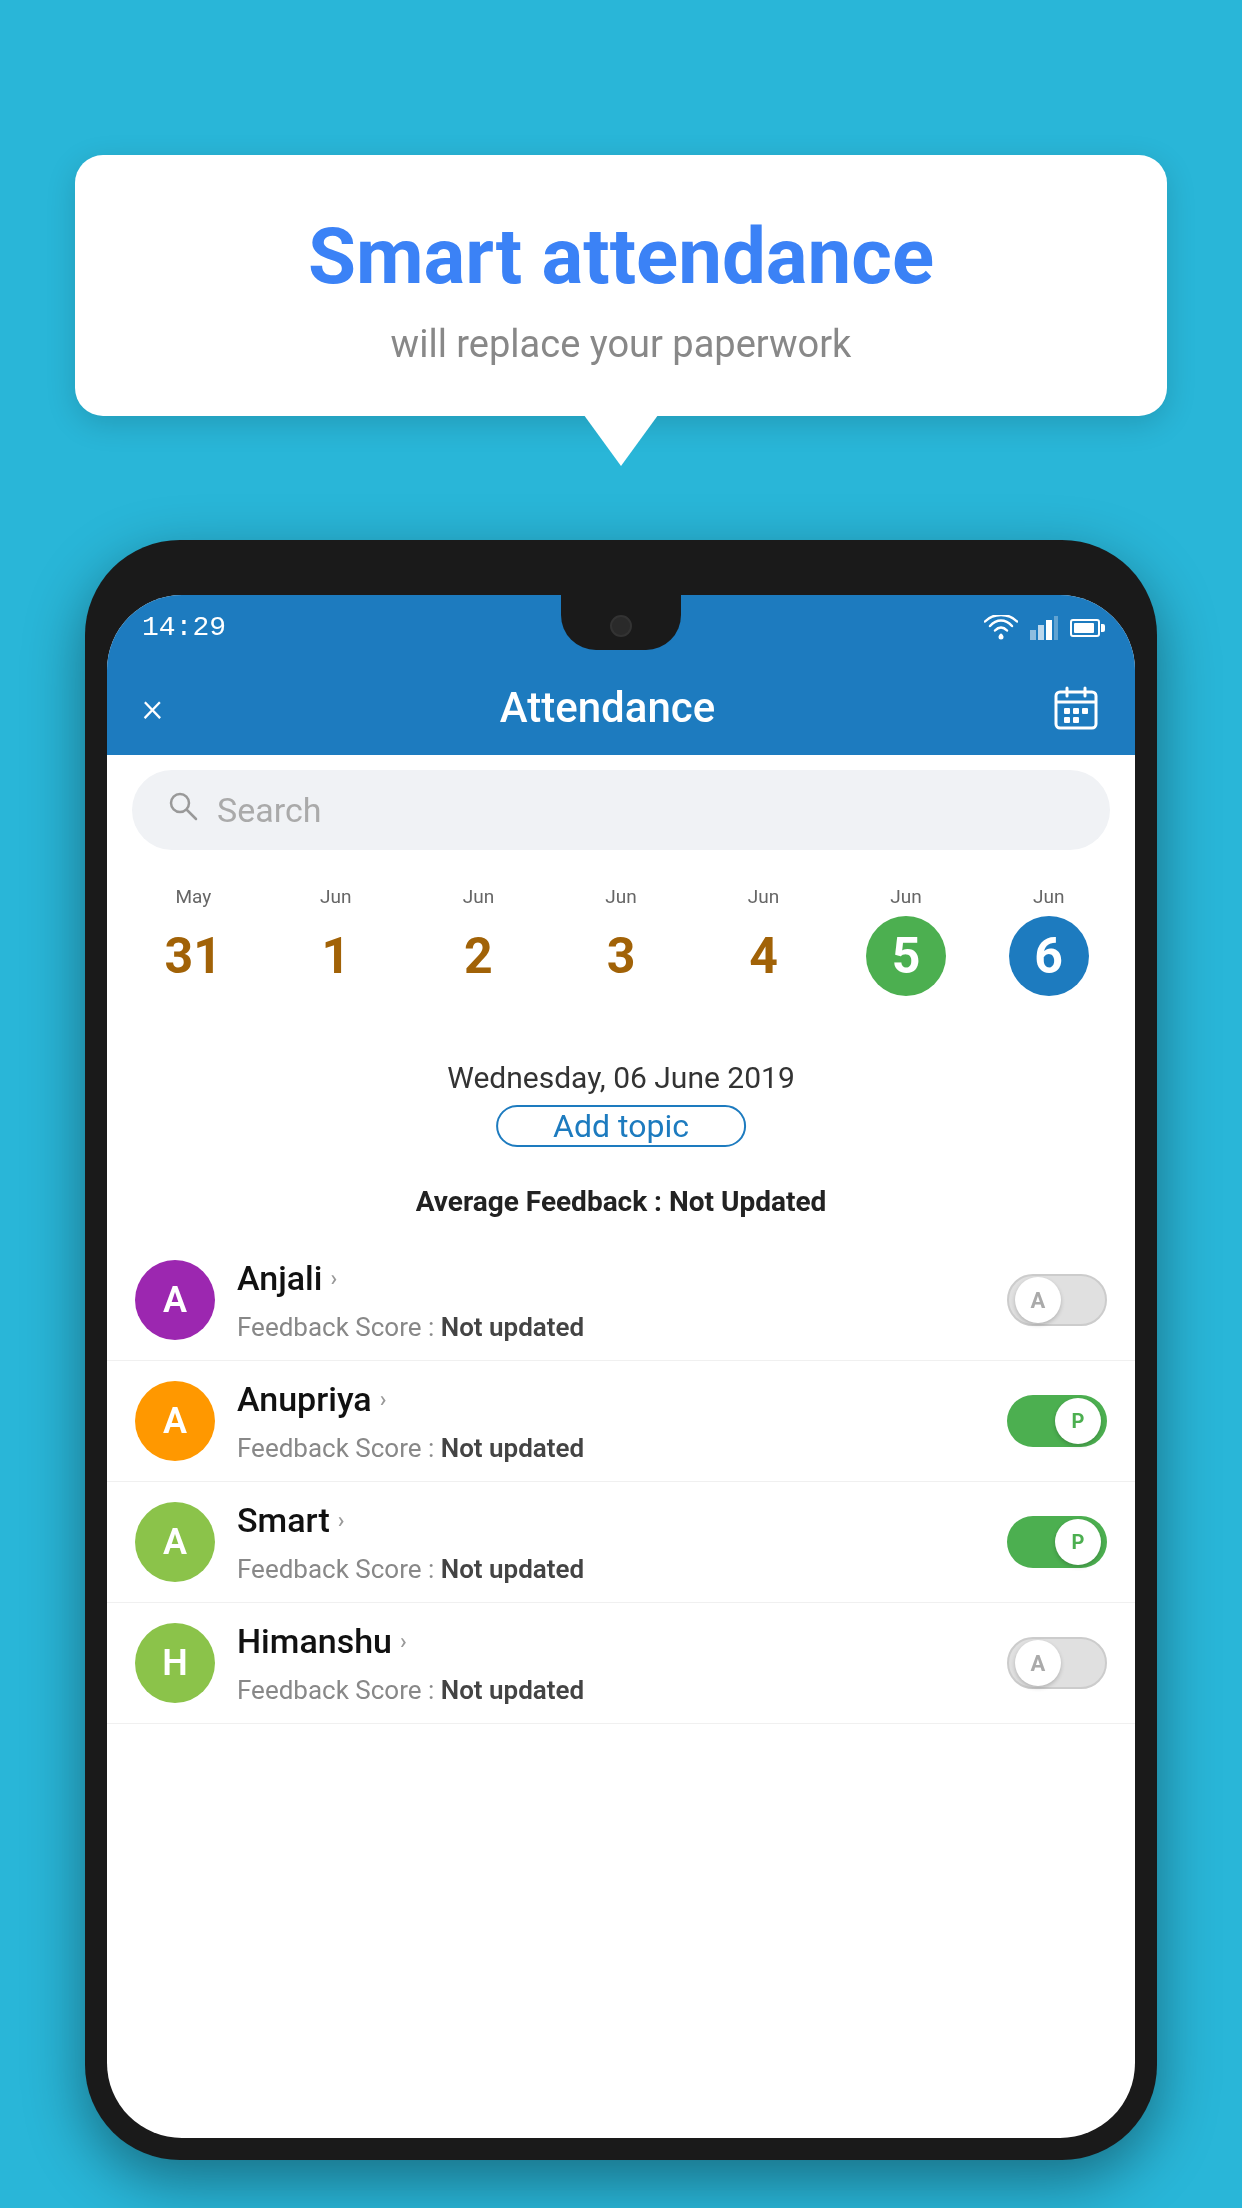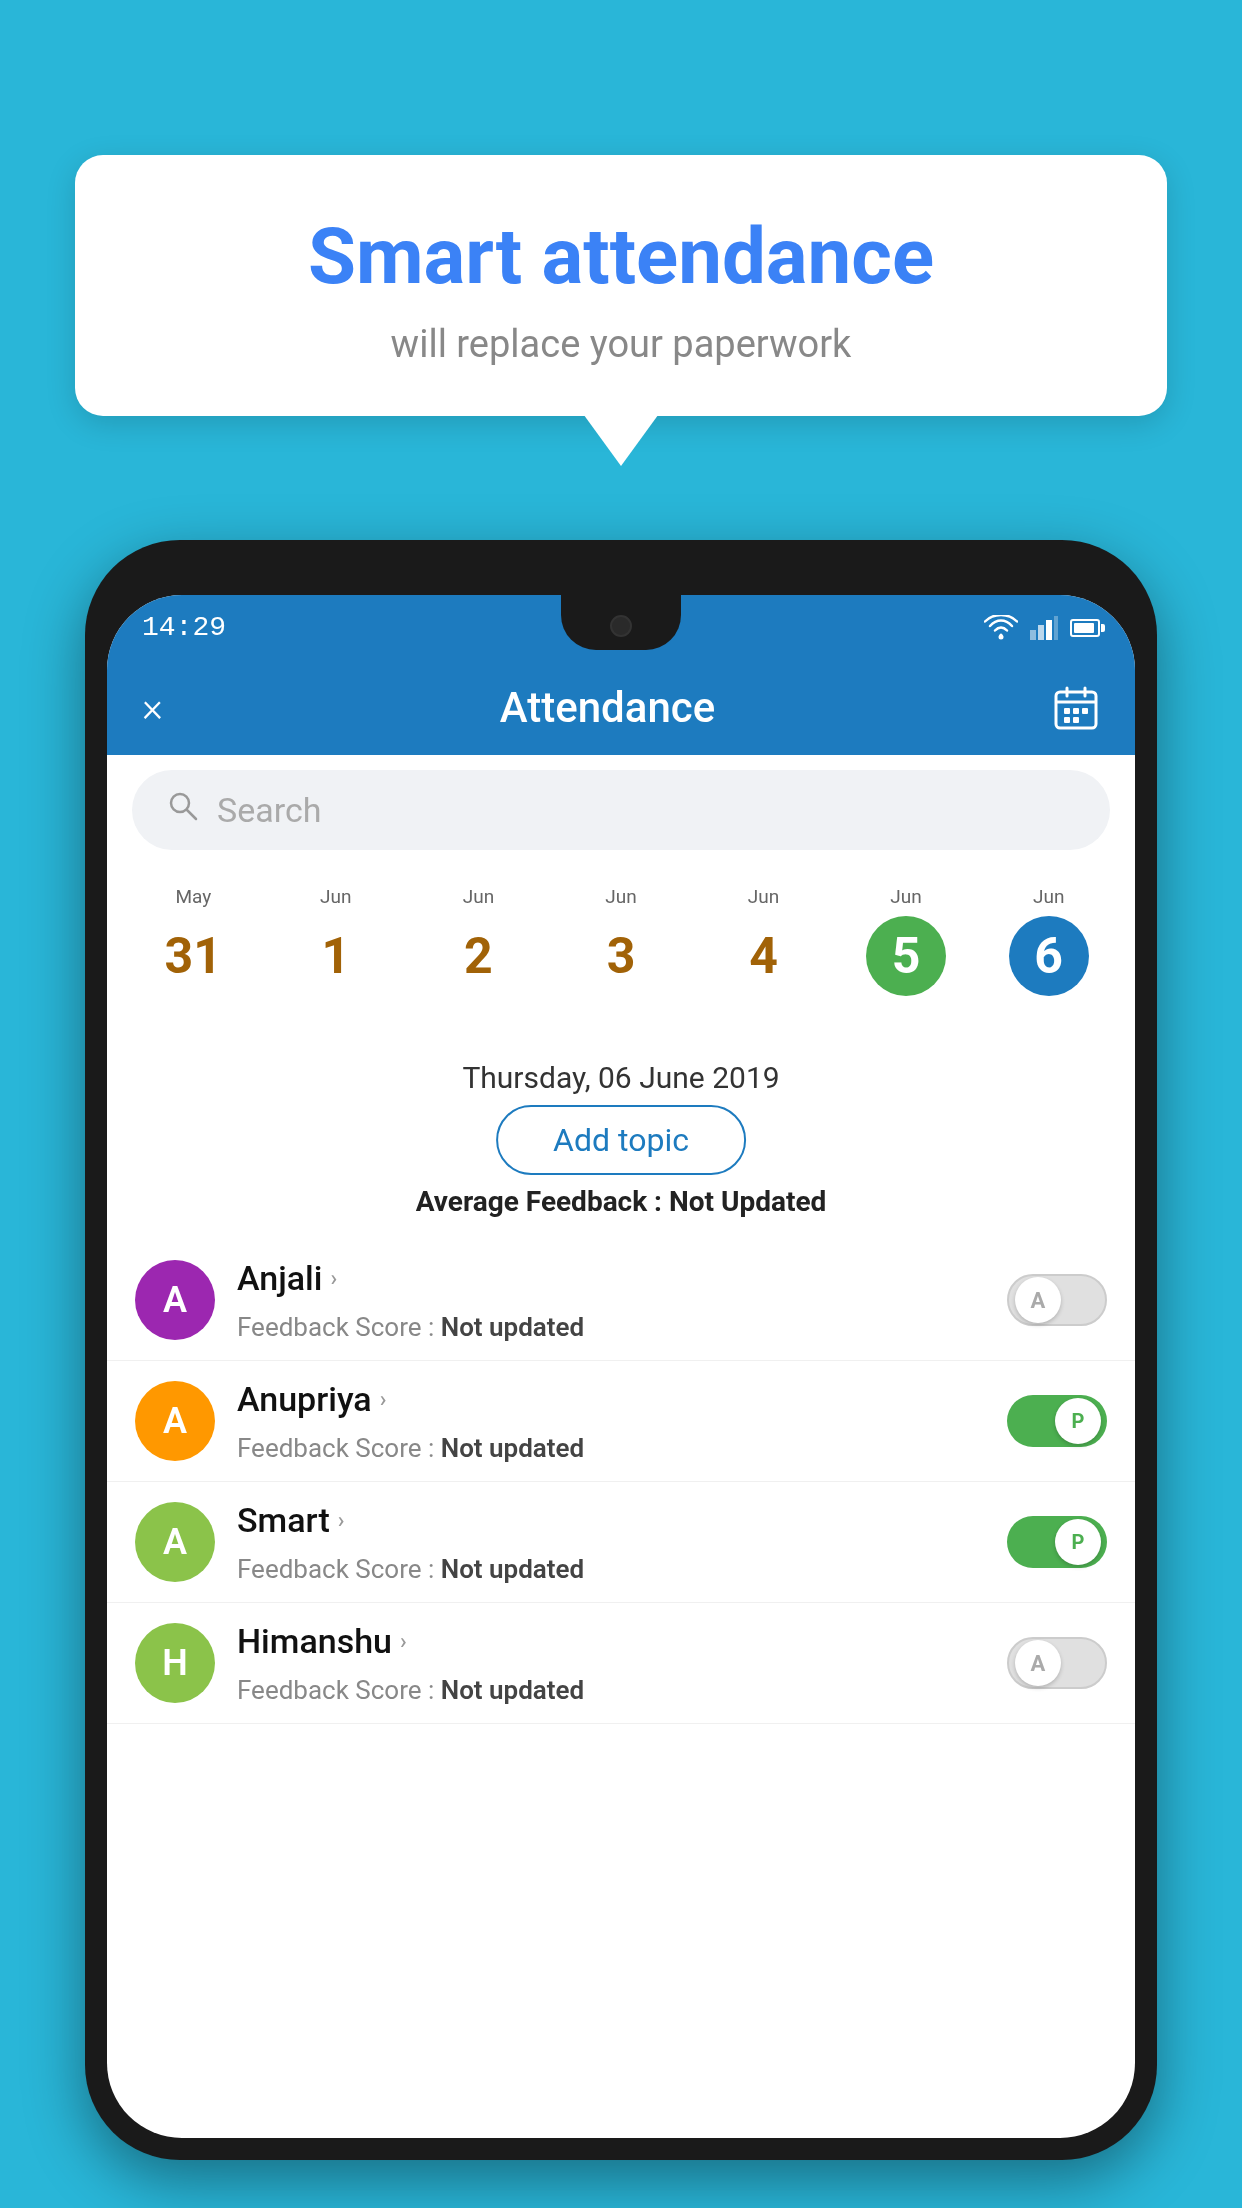--- a/index.html
+++ b/index.html
@@ -253,21 +253,21 @@
     }
 
     
     .add-topic-btn {
       position: absolute;
       top: 510px;
       left: 50%;
       transform: translateX(-50%);
       border: 2px solid #1d7bbf;
       border-radius: 40px;
-      padding: 14px 55px;
+      padding: 0 55px;
       background: white;
       white-space: nowrap;
     }
     .add-topic-btn-text {
       font-size: 32px;
       color: #1d7bbf;
     }
 
     
     .avg-feedback {
@@ -472,21 +472,21 @@
         <div class="cal-day">
           <div class="cal-month">Jun</div>
           <div class="cal-num today">5</div>
         </div>
         <div class="cal-day">
           <div class="cal-month">Jun</div>
           <div class="cal-num selected">6</div>
         </div>
       </div>
 
-    <div class="date-display">Thursday, 06 June 2019</div>
+    <div class="date-display">Wednesday, 06 June 2019</div>
 
     <div class="add-topic-btn">
       <span class="add-topic-btn-text">Add topic</span>
     </div>
 
     <div class="avg-feedback">
       <span>Average Feedback : </span><span>Not Updated</span>
     </div>
 
     <div class="student-list">

